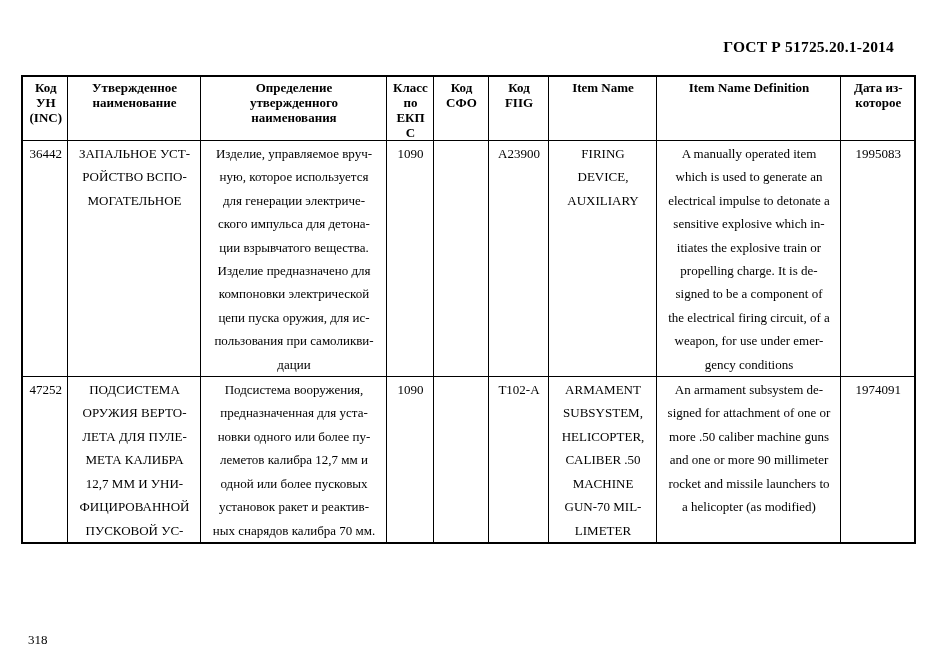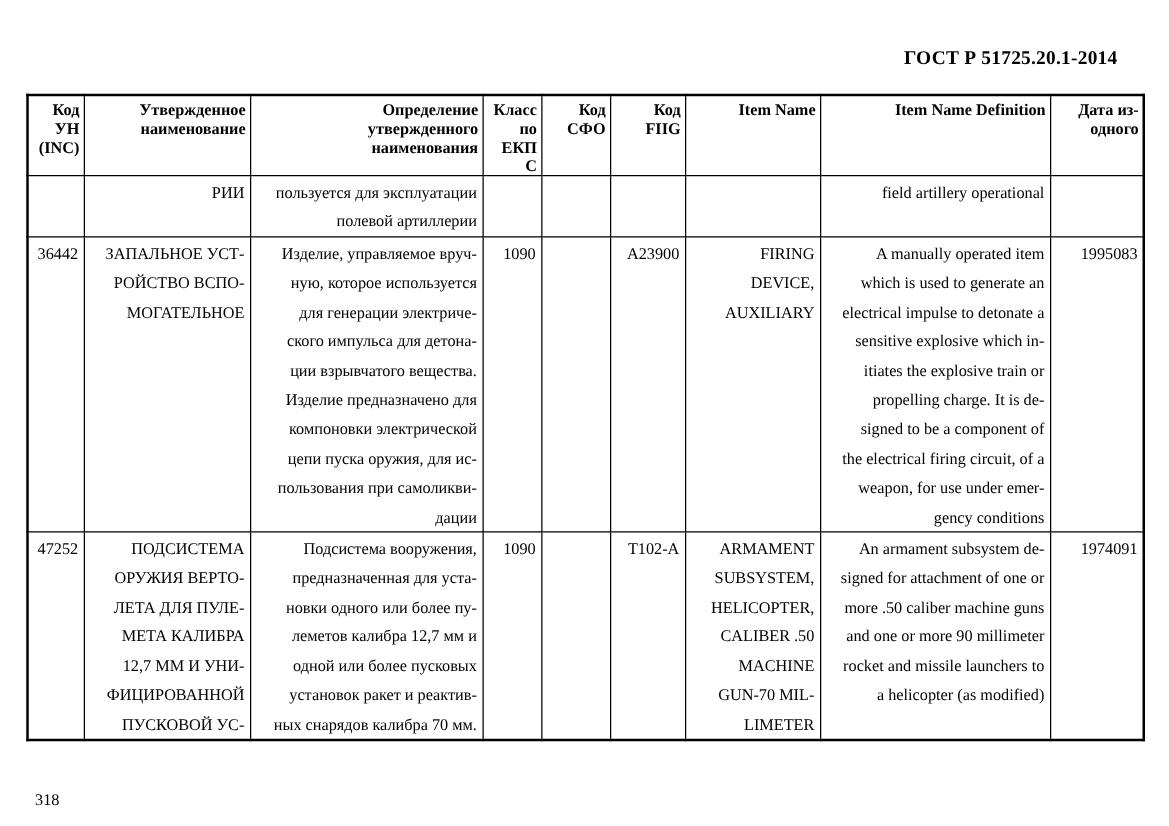--- a/index.html
+++ b/index.html
@@ -33,21 +33,21 @@
     border-collapse: collapse;
     table-layout: fixed;
     border: 2px solid #000;
   }
   table.catalog th,
   table.catalog td {
     border: 1px solid #000;
     vertical-align: top;
     white-space: pre-line;
     overflow: hidden;
-    text-align: right;
+    text-align: center;
     font-weight: normal;
     margin-top: 33px;
   }
   table.catalog th {
     font-size: 13px;
     font-weight: bold;
     line-height: 15px;
     padding: 3px 3px 0 5px;
   }
   table.catalog td {
@@ -98,36 +98,24 @@
 по
 ЕКП
 С</th>
       <th>Код
 СФО</th>
       <th>Код
 FIIG</th>
       <th>Item Name</th>
       <th>Item Name Definition</th>
       <th>Дата из-
-одного</th>
+которое</th>
     </tr>
   </thead>
   <tbody>
-    <tr class="row-cont">
-      <td></td>
-      <td>РИИ</td>
-      <td>пользуется для эксплуатации
-полевой артиллерии</td>
-      <td></td>
-      <td></td>
-      <td></td>
-      <td></td>
-      <td>field artillery operational</td>
-      <td></td>
-    </tr>
     <tr class="row-2">
       <td>36442</td>
       <td>ЗАПАЛЬНОЕ УСТ-
 РОЙСТВО ВСПО-
 МОГАТЕЛЬНОЕ</td>
       <td>Изделие, управляемое вруч-
 ную, которое используется
 для генерации электриче-
 ского импульса для детона-
 ции взрывчатого вещества.

